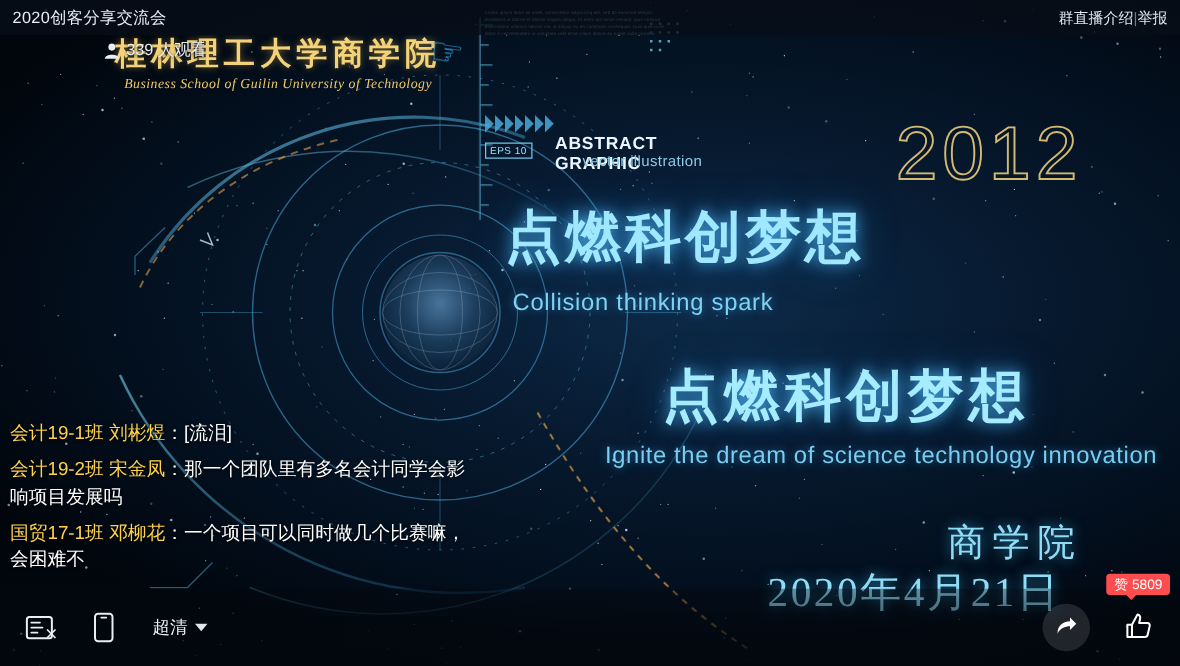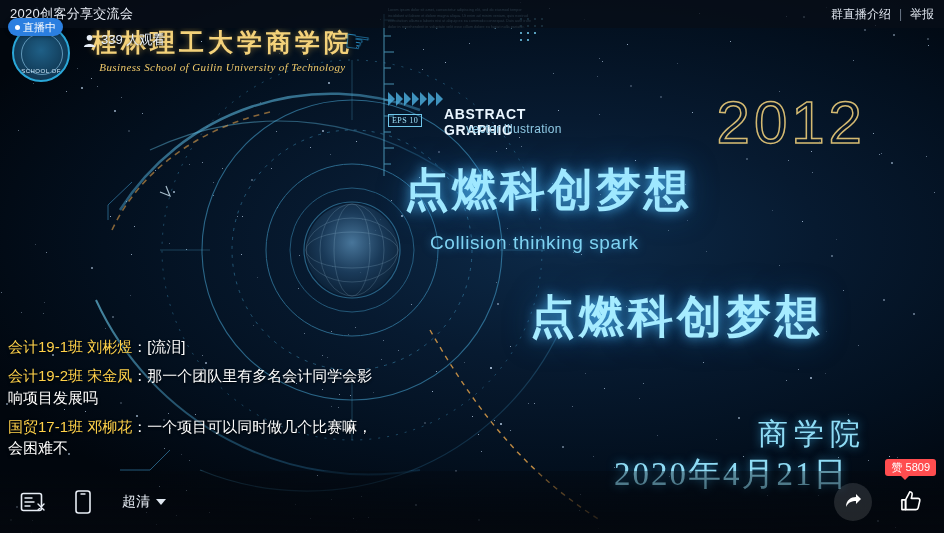--- a/index.html
+++ b/index.html
@@ -30,21 +30,21 @@
     background: rgba(8,14,24,0.80);
     display: flex; align-items: center;
     z-index: 40;
   }
   .topbar-title {
     color: #e8eef6; font-size: 13px; margin-left: 10px;
     letter-spacing: .3px; white-space: nowrap;
   }
   .topbar-right {
     margin-left: auto; margin-right: 10px;
-    display: flex; align-items: center; gap: 8px;
+    display: flex; align-items: center; 
     color: #dfe6ef; font-size: 12px;
   }
   .topbar-right .sep { color: #6d7a8a; }
   .topbar-right span { cursor: pointer; }
 
   
   .live-wrap {
     position: absolute; left: 8px; top: 18px; z-index: 45;
     width: 66px; height: 66px;
   }
@@ -123,21 +123,21 @@
     opacity: .92;
   }
   .slogan1 {
     position: absolute; left: 404px; top: 160px; z-index: 12;
     font-family: "Liberation Serif", serif;
     font-size: 45px; font-weight: bold; letter-spacing: 3px;
     color: #9fe8ff;
     text-shadow: 0 0 12px rgba(80,190,255,.85), 0 0 30px rgba(40,140,230,.5);
   }
   .slogan1-en {
-    position: absolute; left: 430px; top: 232px; z-index: 12;
+    position: absolute; left: 410px; top: 232px; z-index: 12;
     font-size: 19px; color: #7fd3f2; letter-spacing: .6px;
     text-shadow: 0 0 8px rgba(60,170,240,.6);
   }
   .slogan2 {
     position: absolute; left: 530px; top: 287px; z-index: 12;
     font-family: "Liberation Serif", serif;
     font-size: 45px; font-weight: bold; letter-spacing: 4px;
     color: #a6ecff;
     text-shadow: 0 0 12px rgba(80,190,255,.85), 0 0 30px rgba(40,140,230,.5);
   }
@@ -161,21 +161,21 @@
 
   
   .abs-block { position: absolute; left: 388px; top: 8px; width: 190px; z-index: 14; }
   .abs-lorem {
     font-size: 3.6px; line-height: 1.55; color: #9fd6ef; width: 150px;
     letter-spacing: .1px;
   }
   .abs-eps {
     position: absolute; left: 0; top: 106px;
     border: 1px solid #6fc6ea; color: #9fe0f7;
-    font-size: 8px; padding: 1px 3px; letter-spacing: .4px; font-family: Liberation Serif, serif;
+    font-size: 8px; padding: 1px 3px; letter-spacing: .4px;
   }
   .abs-title {
     position: absolute; left: 56px; top: 98px;
     color: #eaf6ff; font-size: 14px; font-weight: bold; letter-spacing: .6px;
   }
   .abs-sub {
     position: absolute; left: 56px; top: 114px;
     color: #8ec9e4; font-size: 12px; letter-spacing: .3px; padding-left: 22px;
   }
   .chev { position: absolute; left: 0; top: 84px; display: flex; gap: 1px; }
@@ -629,48 +629,40 @@
     </div>
     <div class="abs-eps">EPS 10</div>
     <div class="abs-title">ABSTRACT GRAPHIC</div>
     <div class="abs-sub">vector illustration</div>
   </div>
 
   <div class="year-2020">2012</div>
   <div class="slogan1">点燃科创梦想</div>
   <div class="slogan1-en">Collision thinking spark</div>
   <div class="slogan2">点燃科创梦想</div>
+  <div class="slogan2-en">Ignite the dream of science technology innovation</div>
   <div class="dept">商学院</div>
   <div class="event-date">2020年4月21日</div>
 
   <div class="school">
     <div class="cn">桂林理工大学商学院</div>
     <div class="en">Business School of Guilin University of Technology</div>
   </div>
 
   <div class="hand-cursor">☞</div>
 
   <div class="topbar">
     <div class="topbar-title">2020创客分享交流会</div>
     <div class="topbar-right">
       <span>群直播介绍</span>
       <span class="sep">|</span>
       <span>举报</span>
     </div>
   </div>
 
-  <div class="live-wrap">
-    <div class="avatar-ring">
-      <div class="av-text">SCHOOL OF</div>
-    </div>
-    <div class="live-badge">
-      <span class="live-dot"></span>
-      <span>直播中</span>
-    </div>
-  </div>
 
   <div class="viewers">
     <svg width="15" height="15" viewBox="0 0 16 16">
       <circle cx="8" cy="5" r="3" fill="#e6eef8"></circle>
       <path d="M2 15 C2 10.5 14 10.5 14 15 Z" fill="#e6eef8"></path>
     </svg>
     <span>339 人观看</span>
   </div>
 
   <div class="chat" id="chat-list">

